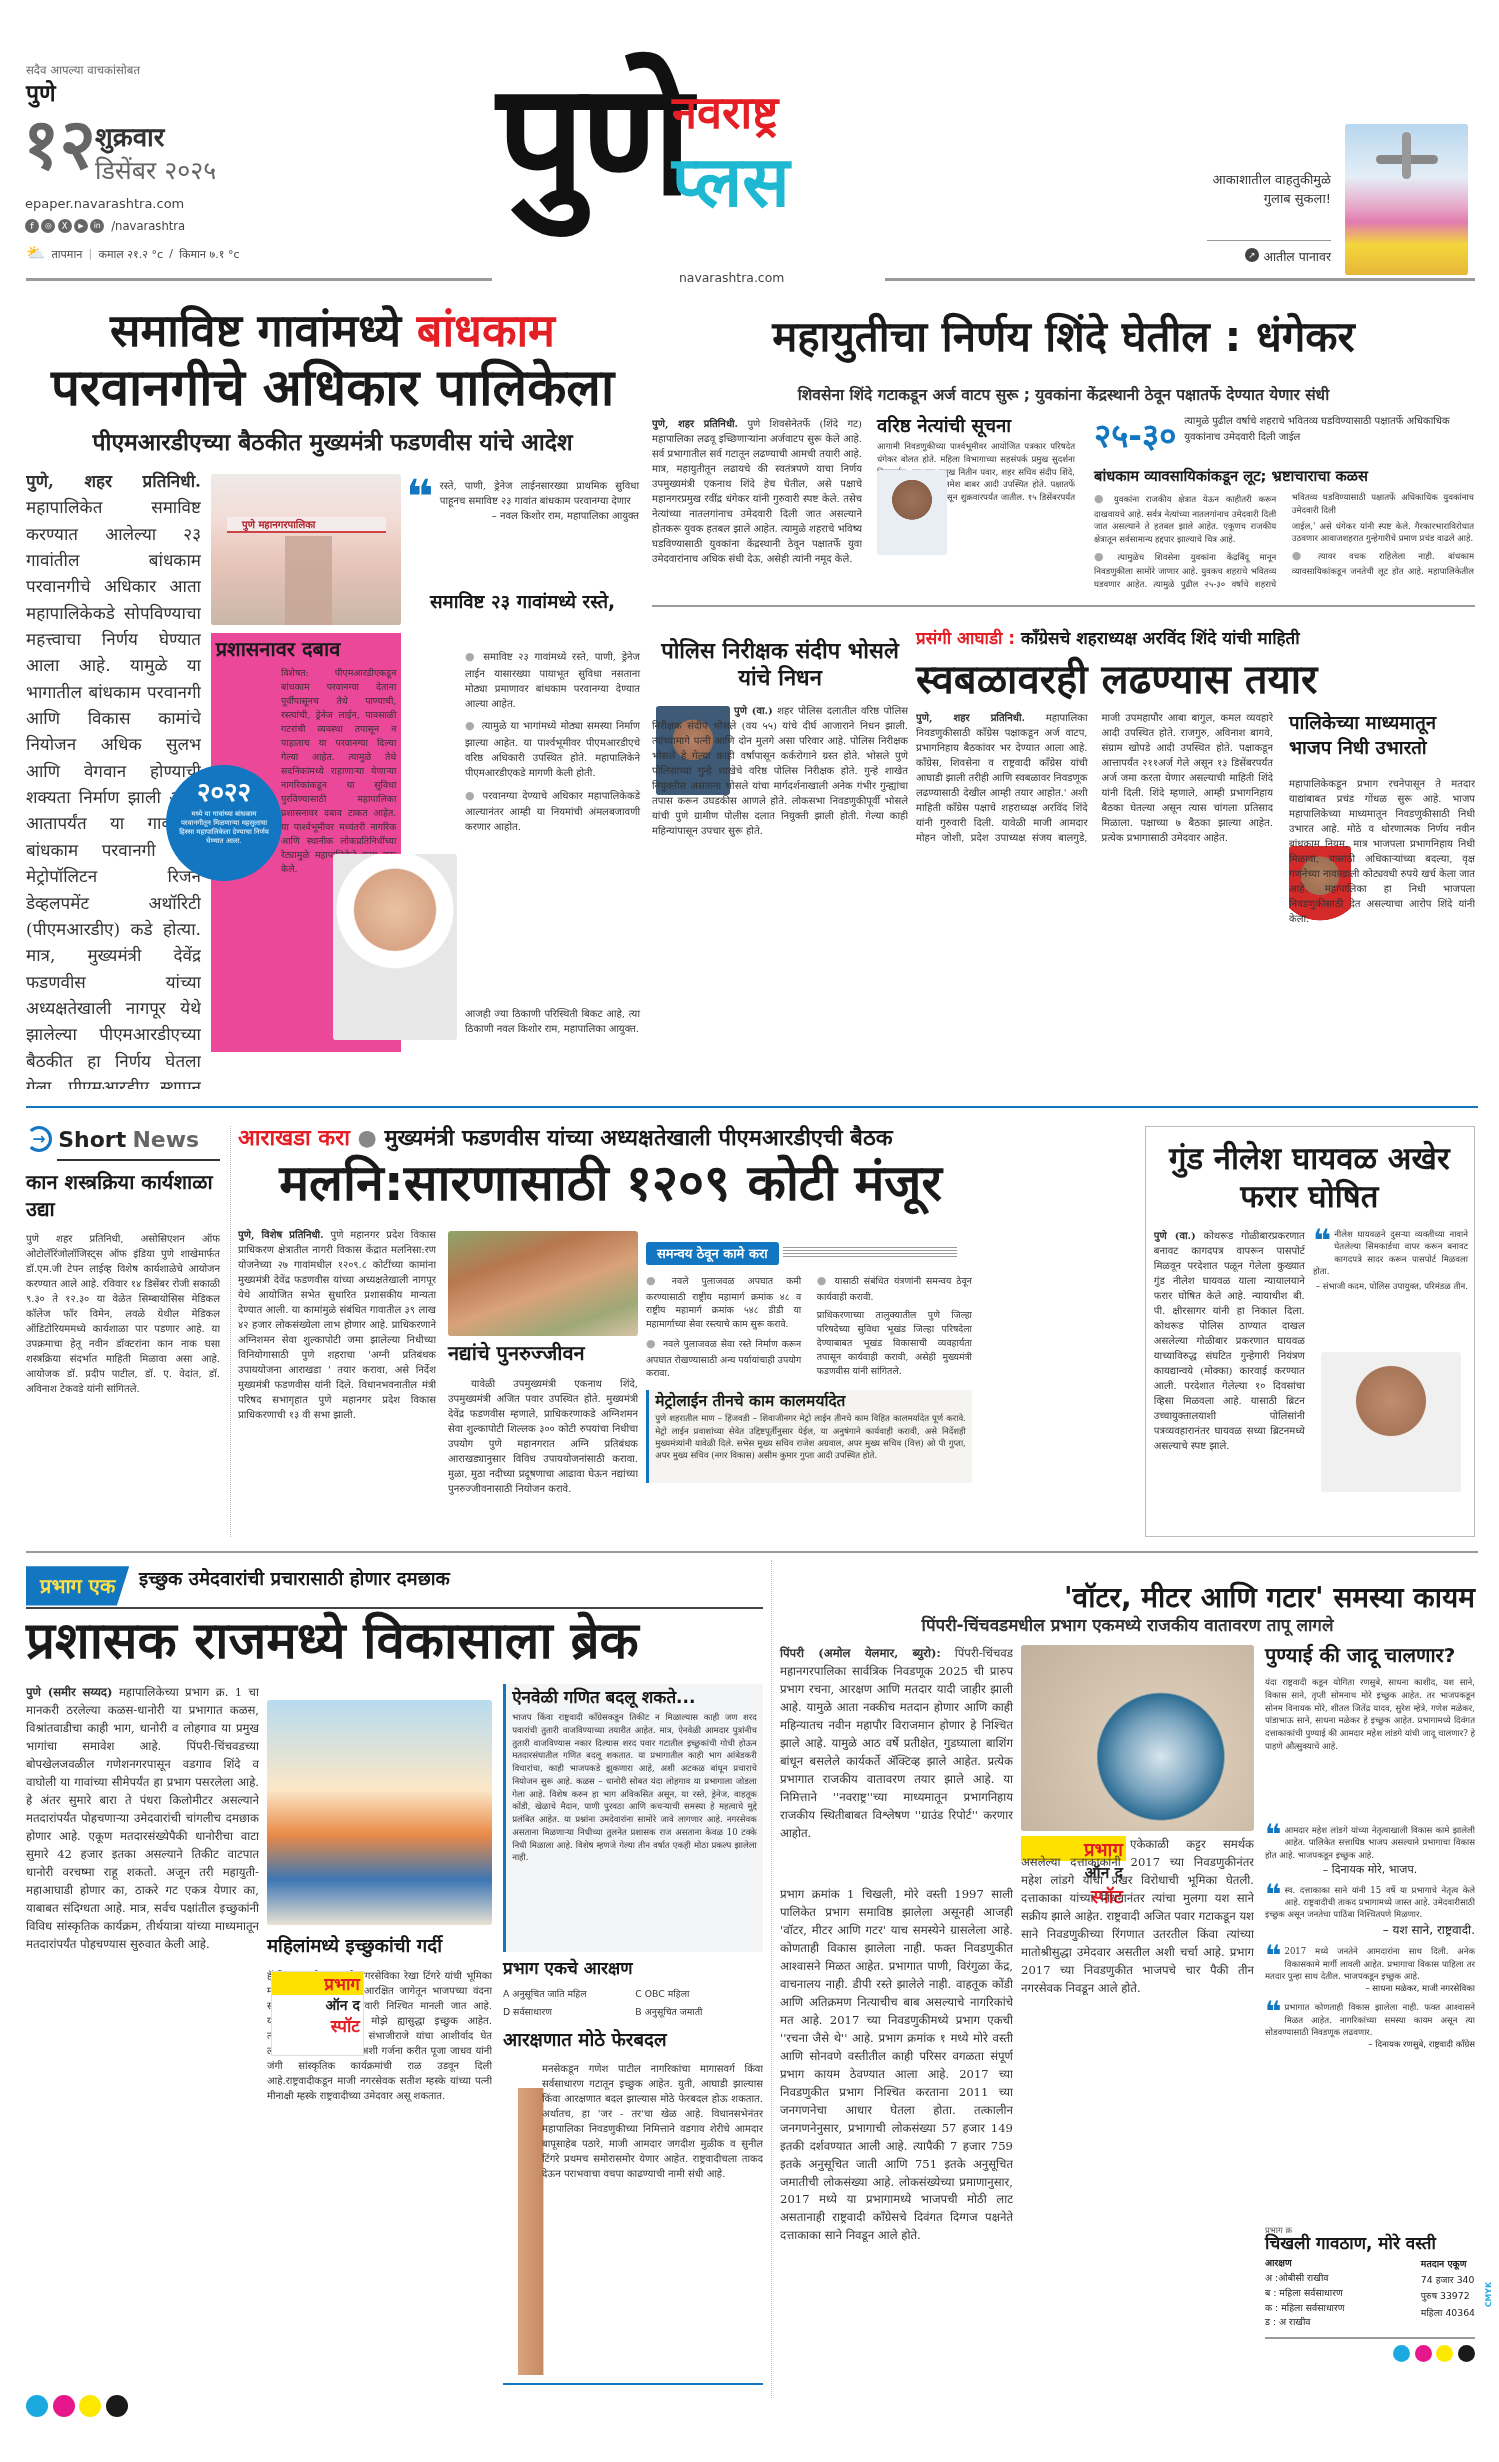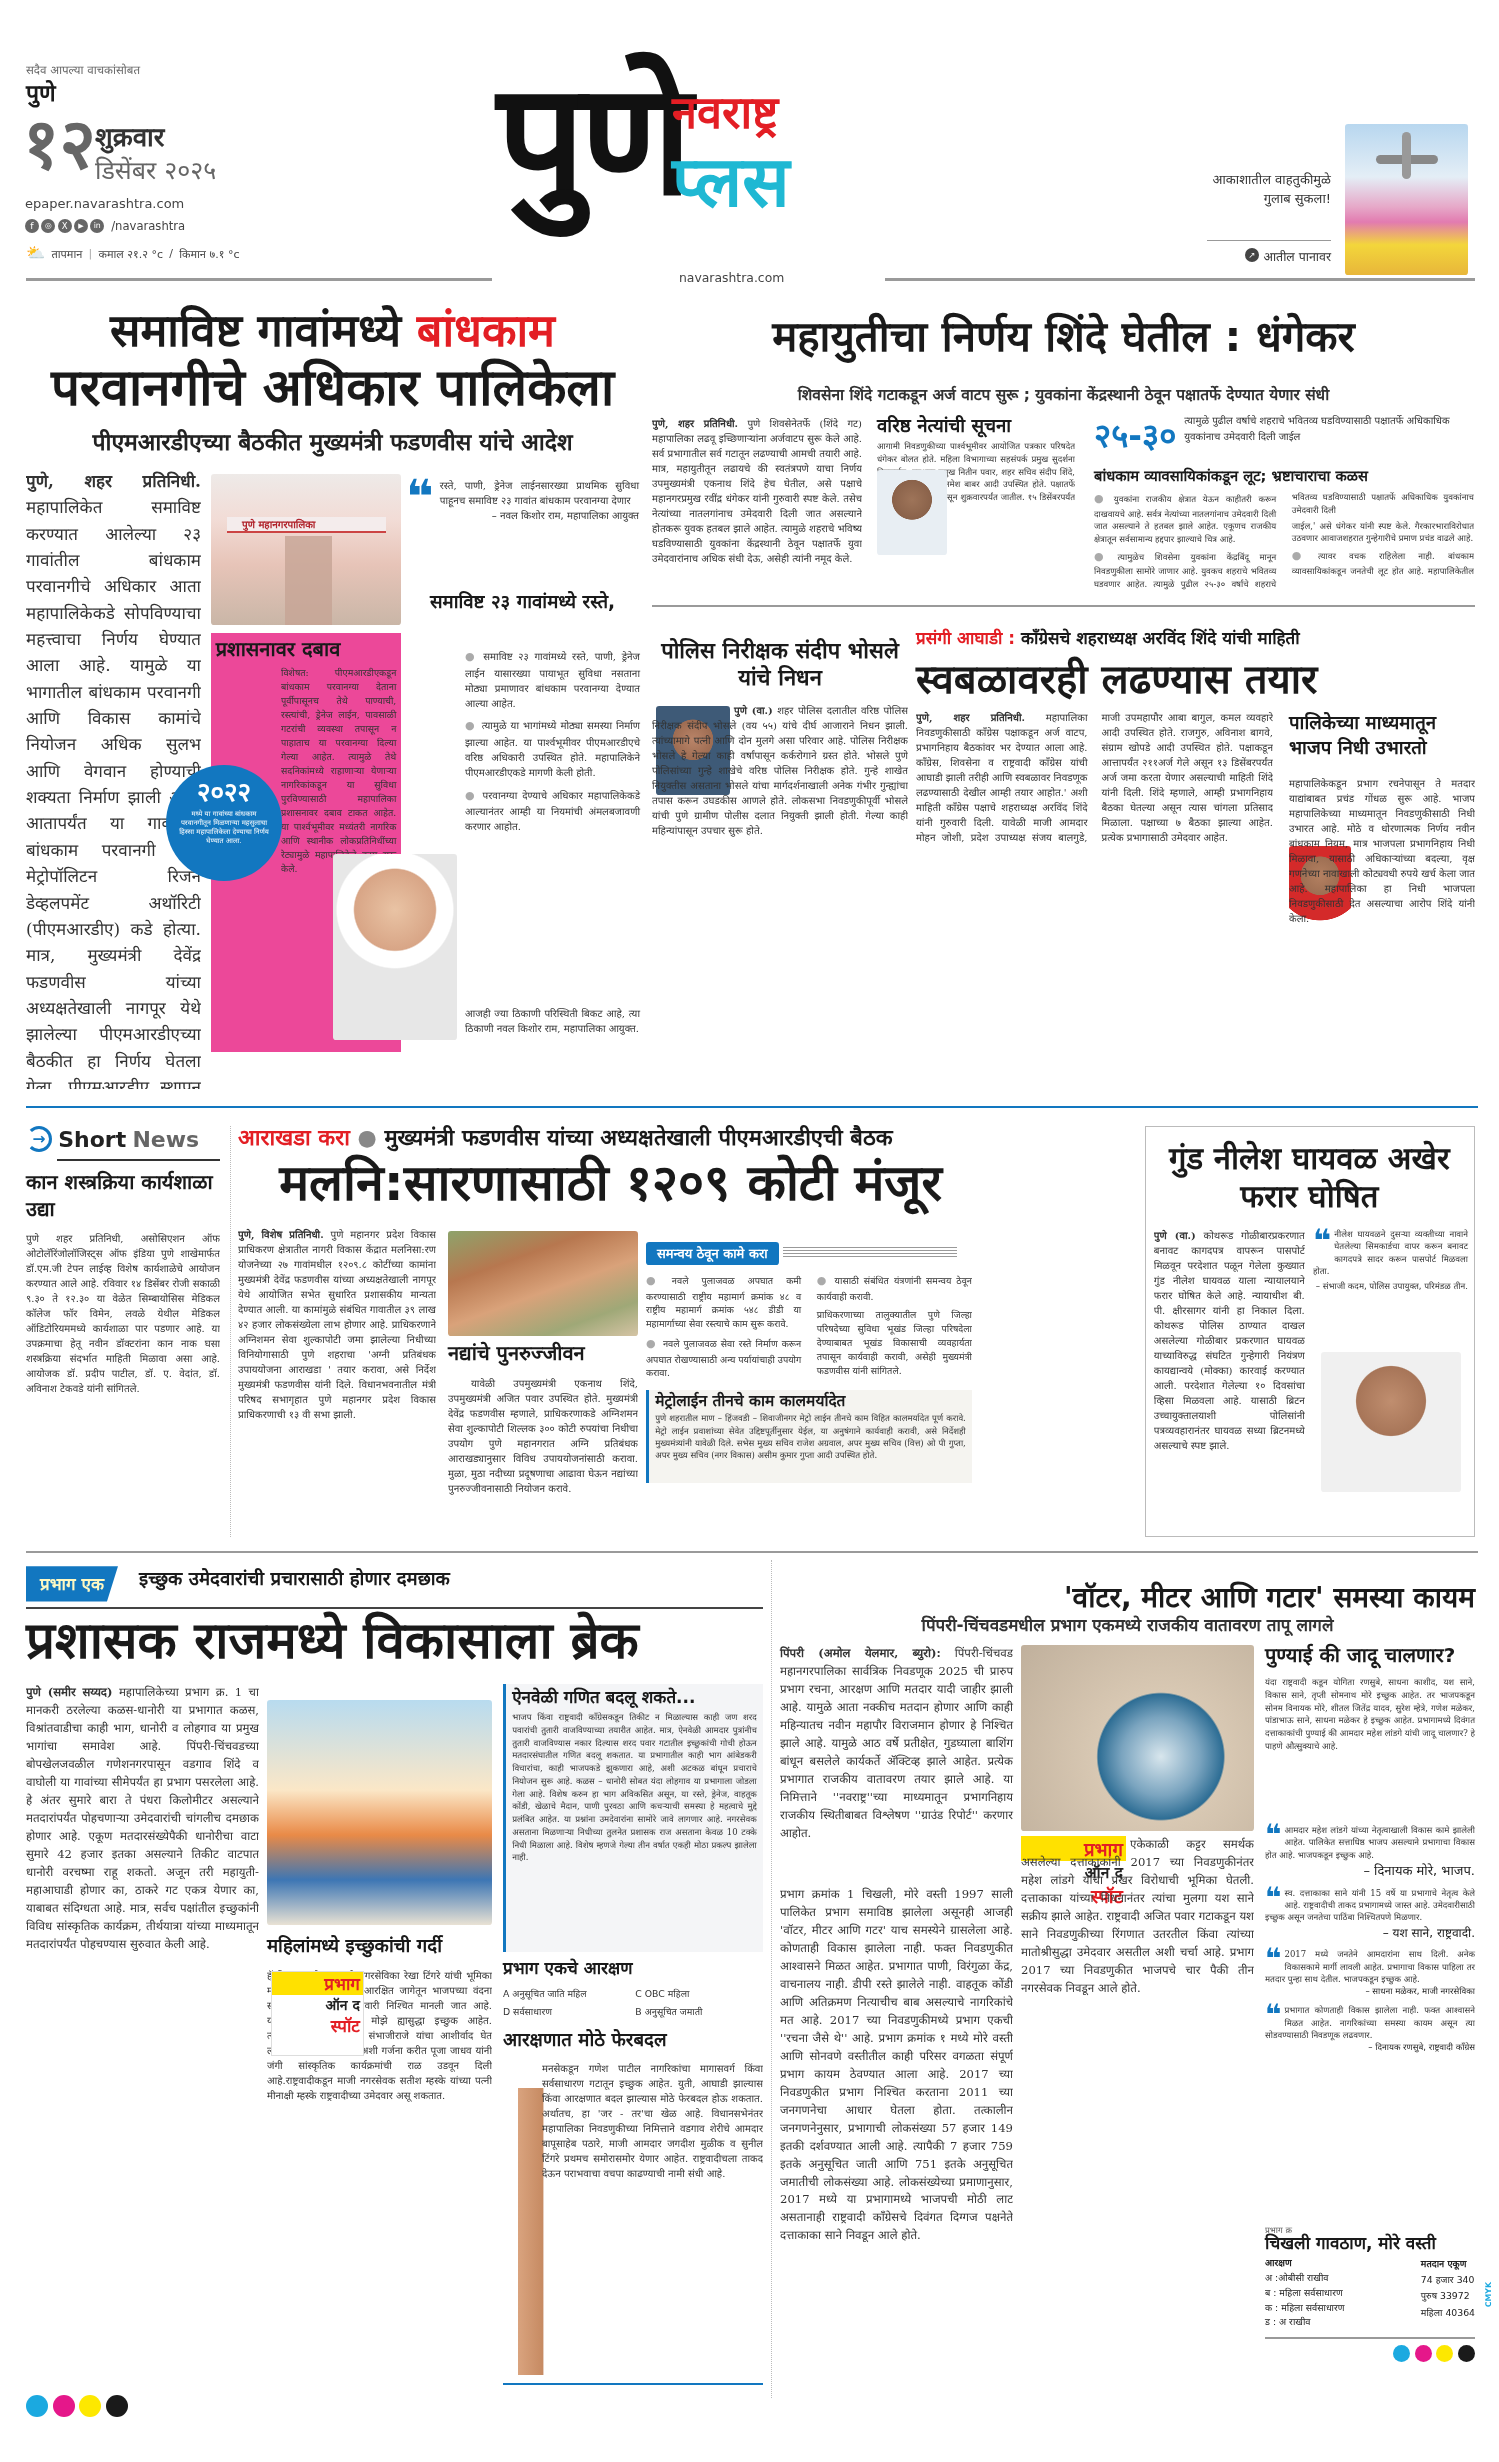--- a/index.html
+++ b/index.html
@@ -217,21 +217,21 @@
     <span class="quote" style="float:left;margin-right:3.1px;font-size:31px">❝</span>
     <div class="body" style="font-size:8.5px;line-height:1.45">नीलेश घायवळने दुसऱ्या व्यक्तीच्या नावाने घेतलेल्या सिमकार्डचा वापर करून बनावट कागदपत्रे सादर करून पासपोर्ट मिळवला होता.</div>
     <div style="font-size:8.5px;text-align:right;margin-top:3.1px;color:#333">– संभाजी कदम, पोलिस उपायुक्त, परिमंडळ तीन.</div>
   </div>
   <div class="img" style="left:175px;top:225px;width:140px;height:140px;background:radial-gradient(circle at 50% 35%,#c08e6f 0,#a77558 30%,#f0f0f0 31%)"></div>
 </div>
 
 <div class="rule" style="left:26px;top:1551px;width:1452px;height:1.6px"></div>
 
 <div class="abs" style="left:26px;top:1560px;width:737px;height:854px">
-  <div class="abs" style="left:0;top:6.2px;background:#1277c0;color:#fef9c3;font-size:17px;font-weight:bold;padding:6.2px 14px;clip-path:polygon(0 0,100% 0,88% 100%,0 100%)">प्रभाग एक</div>
+  <div class="abs" style="left:0;top:6.2px;background:#1277c0;color:#fde047;font-size:20px;font-weight:bold;padding:6.2px 14px;clip-path:polygon(0 0,100% 0,88% 100%,0 100%)">प्रभाग एक</div>
   <div class="abs hd" style="left:113px;top:9.3px;font-size:18.6px">इच्छुक उमेदवारांची प्रचारासाठी होणार दमछाक</div>
   <div class="abs" style="left:0;top:47px;width:737px;height:1.6px;background:#444"></div>
   <div class="abs hd" style="left:0;top:54px;width:737px;font-size:51px">प्रशासक राजमध्ये विकासाला ब्रेक</div>
 
   <div class="abs body" style="left:0;top:124px;width:233px;height:714px;overflow:hidden">
     <b>पुणे (समीर सय्यद)</b>
     <span>महापालिकेच्या प्रभाग क्र. 1 चा मानकरी ठरलेल्या कळस-धानोरी या प्रभागात कळस, विश्रांतवाडीचा काही भाग, धानोरी व लोहगाव या प्रमुख भागांचा समावेश आहे. पिंपरी-चिंचवडच्या बोपखेलजवळील गणेशनगरपासून वडगाव शिंदे व वाघोली या गावांच्या सीमेपर्यंत हा प्रभाग पसरलेला आहे. हे अंतर सुमारे बारा ते पंधरा किलोमीटर असल्याने मतदारांपर्यंत पोहचणाऱ्या उमेदवारांची चांगलीच दमछाक होणार आहे. एकूण मतदारसंख्येपैकी धानोरीचा वाटा सुमारे 42 हजार इतका असल्याने तिकीट वाटपात धानोरी वरचष्मा राहू शकतो. अजून तरी महायुती-महाआघाडी होणार का, ठाकरे गट एकत्र येणार का, याबाबत संदिग्धता आहे. मात्र, सर्वच पक्षांतील इच्छुकांनी विविध सांस्कृतिक कार्यक्रम, तीर्थयात्रा यांच्या माध्यमातून मतदारांपर्यंत पोहचण्यास सुरुवात केली आहे.</span>
   </div>
   <div class="img" style="left:241px;top:140px;width:225px;height:225px;background:linear-gradient(#b8dbef 0%,#fbe7c7 40%,#e98a47 60%,#3d76b4 80%,#e9e2d4 100%)"></div>
   <div class="abs hd" style="left:241px;top:376px;font-size:18.6px">महिलांमध्ये इच्छुकांची गर्दी</div>
@@ -284,21 +284,21 @@
   </div>
   <div class="abs body" style="left:241px;top:276px;width:233px;height:571px;overflow:hidden;text-indent:109px">एकेकाळी कट्टर समर्थक असलेल्या दत्ताकाकांनी 2017 च्या निवडणुकीनंतर महेश लांडगे यांचा प्रखर विरोधाची भूमिका घेतली. दत्ताकाका यांच्या निधनानंतर त्यांचा मुलगा यश साने सक्रीय झाले आहेत. राष्ट्रवादी अजित पवार गटाकडून यश साने निवडणुकीच्या रिंगणात उतरतील किंवा त्यांच्या मातोश्रीसुद्धा उमेदवार असतील अशी चर्चा आहे. प्रभाग 2017 च्या निवडणुकीत भाजपचे चार पैकी तीन नगरसेवक निवडून आले होते.</div>
 
   <div class="abs hd" style="left:485px;top:85px;width:210px;font-size:20px">पुण्याई की जादू चालणार?</div>
   <div class="abs body" style="left:485px;top:116px;width:210px;font-size:8.5px;line-height:1.5">यंदा राष्ट्रवादी कडून योगिता रणसुबे, साधना काशीद, यश साने, विकास साने, तृप्ती सोमनाथ मोरे इच्छुक आहेत. तर भाजपकडून सोनम विनायक मोरे, शीतल जितेंद्र यादव, सुरेश म्हेत्रे, गणेश मळेकर, पांडाभाऊ साने, साधना मळेकर हे इच्छुक आहेत. प्रभागामध्ये दिवंगत दत्ताकाकांची पुण्याई की आमदार महेश लांडगे यांची जादू चालणार? हे पाहणे औत्सुक्याचे आहे.</div>
 
   <div class="abs" style="left:485px;top:264px;width:210px">
     <div style="margin-bottom:7.8px">
       <span class="quote" style="float:left;font-size:28px;margin-right:3.1px">❝</span>
       <div class="body" style="font-size:8.5px;line-height:1.45">आमदार महेश लांडगे यांच्या नेतृत्वाखाली विकास कामे झालेली आहेत. पालिकेत सत्ताधिष्ठ भाजप असल्याने प्रभागाचा विकास होत आहे. भाजपकडून इच्छुक आहे.</div>
-      <div style="font-size:13px;text-align:right">– दिनायक मोरे, भाजप.</div>
+      <div style="font-size:11px;text-align:center">– दिनायक मोरे, भाजप.</div>
     </div>
     <div style="margin-bottom:7.8px">
       <span class="quote" style="float:left;font-size:28px;margin-right:3.1px">❝</span>
       <div class="body" style="font-size:8.5px;line-height:1.45">स्व. दत्ताकाका साने यांनी 15 वर्षे या प्रभागाचे नेतृत्व केले आहे. राष्ट्रवादीची ताकद प्रभागामध्ये जास्त आहे. उमेदवारीसाठी इच्छुक असून जनतेचा पाठिंबा निश्चितपणे मिळणार.</div>
       <div style="font-size:12px;text-align:right">– यश साने, राष्ट्रवादी.</div>
     </div>
     <div style="margin-bottom:7.8px">
       <span class="quote" style="float:left;font-size:28px;margin-right:3.1px">❝</span>
       <div class="body" style="font-size:8.5px;line-height:1.45">2017 मध्ये जनतेने आमदारांना साथ दिली. अनेक विकासकामे मार्गी लावली आहेत. प्रभागाचा विकास पाहिला तर मतदार पुन्हा साथ देतील. भाजपकडून इच्छुक आहे.</div>
       <div style="font-size:8.5px;text-align:right">– साधना मळेकर, माजी नगरसेविका</div>

